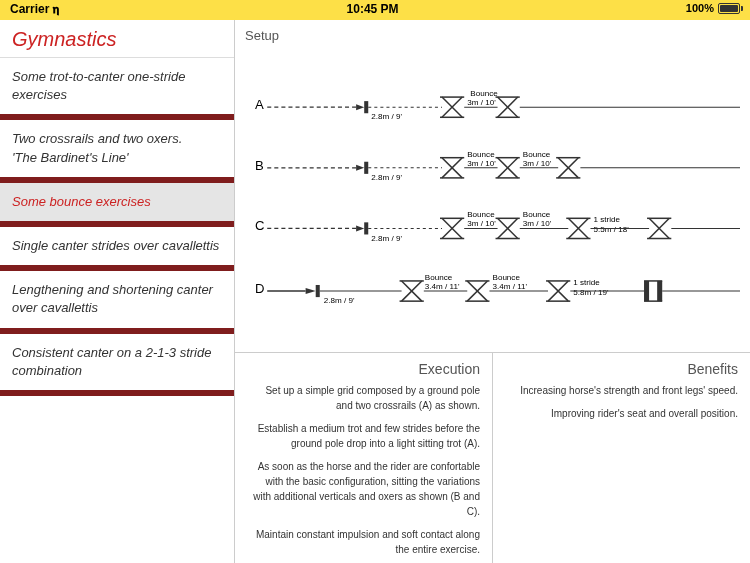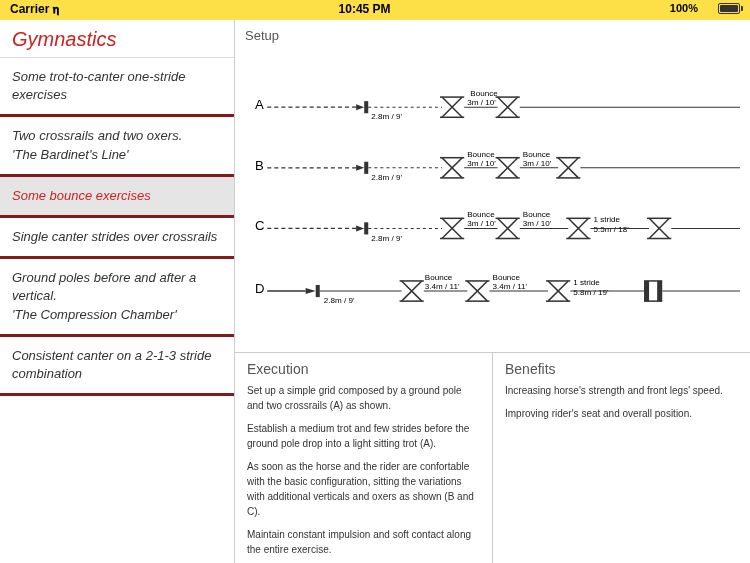--- a/index.html
+++ b/index.html
@@ -19,21 +19,21 @@
       display: flex;
       justify-content: space-between;
       align-items: flex-start;
       padding: 2px 10px;
       font-size: 12px;
       font-weight: 600;
       height: 20px;
       flex-shrink: 0;
     }
     .status-bar-center { flex: 1; text-align: center; }
-    .status-bar-right { display: flex; align-items: center; gap: 20px; font-size: 11px; }
+    .status-bar-right { display: flex; align-items: center; gap: 4px; font-size: 11px; }
 
     
     .main-layout {
       display: flex;
       flex: 1;
       overflow: hidden;
     }
 
     
     .sidebar {
@@ -61,21 +61,21 @@
 
     .sidebar-items {
       overflow-y: auto;
       flex: 1;
     }
 
     .sidebar-item {
       padding: 10px 12px;
       font-size: 13px;
       color: #333;
-      border-bottom: 3px solid #7f1d1d;
+      border-bottom: 6px solid #7f1d1d;
       cursor: pointer;
       line-height: 1.4;
       background: #fff;
     }
 
     .sidebar-item.section-header {
       color: #cc2222;
       font-size: 15px;
       font-weight: 400;
       background: #fff;
@@ -112,20 +112,21 @@
     .diagram-label {
       font-size: 13px;
       color: #555;
       margin-bottom: 4px;
     }
 
     .content-bottom {
       display: flex;
       height: 210px;
       overflow: hidden;
+      text-align: right;
     }
 
     .execution-area {
       flex: 1;
       padding: 8px 12px;
       border-right: 1px solid #ccc;
       overflow-y: auto;
     }
 
     .benefits-area {
@@ -203,22 +204,22 @@
 <div class="main-layout">
 
   <div class="sidebar">
     <div class="sidebar-title">Gymnastics</div>
     <div class="sidebar-divider"></div>
     <div class="sidebar-items">
 
       <div class="sidebar-item">Some trot-to-canter one-stride exercises</div>
       <div class="sidebar-item">Two crossrails and two oxers.<br>'The Bardinet's Line'</div>
       <div class="sidebar-item active" style="color:#cc2222;">Some bounce exercises</div>
-      <div class="sidebar-item">Single canter strides over crossrails</div>
-      <div class="sidebar-item">Ground poles before and after a vertical.<br>'The Compression Chamber'</div>
+      <div class="sidebar-item">Single canter strides over cavallettis</div>
+      <div class="sidebar-item">Lengthening and shortening canter over cavallettis</div>
       <div class="sidebar-item">Consistent canter on a 2-1-3 stride combination</div>
     </div>
   </div>
 
   <div class="content-area">
 
     <div class="content-top">
       <div class="diagram-area">
         <div class="diagram-label">Setup</div>
         

